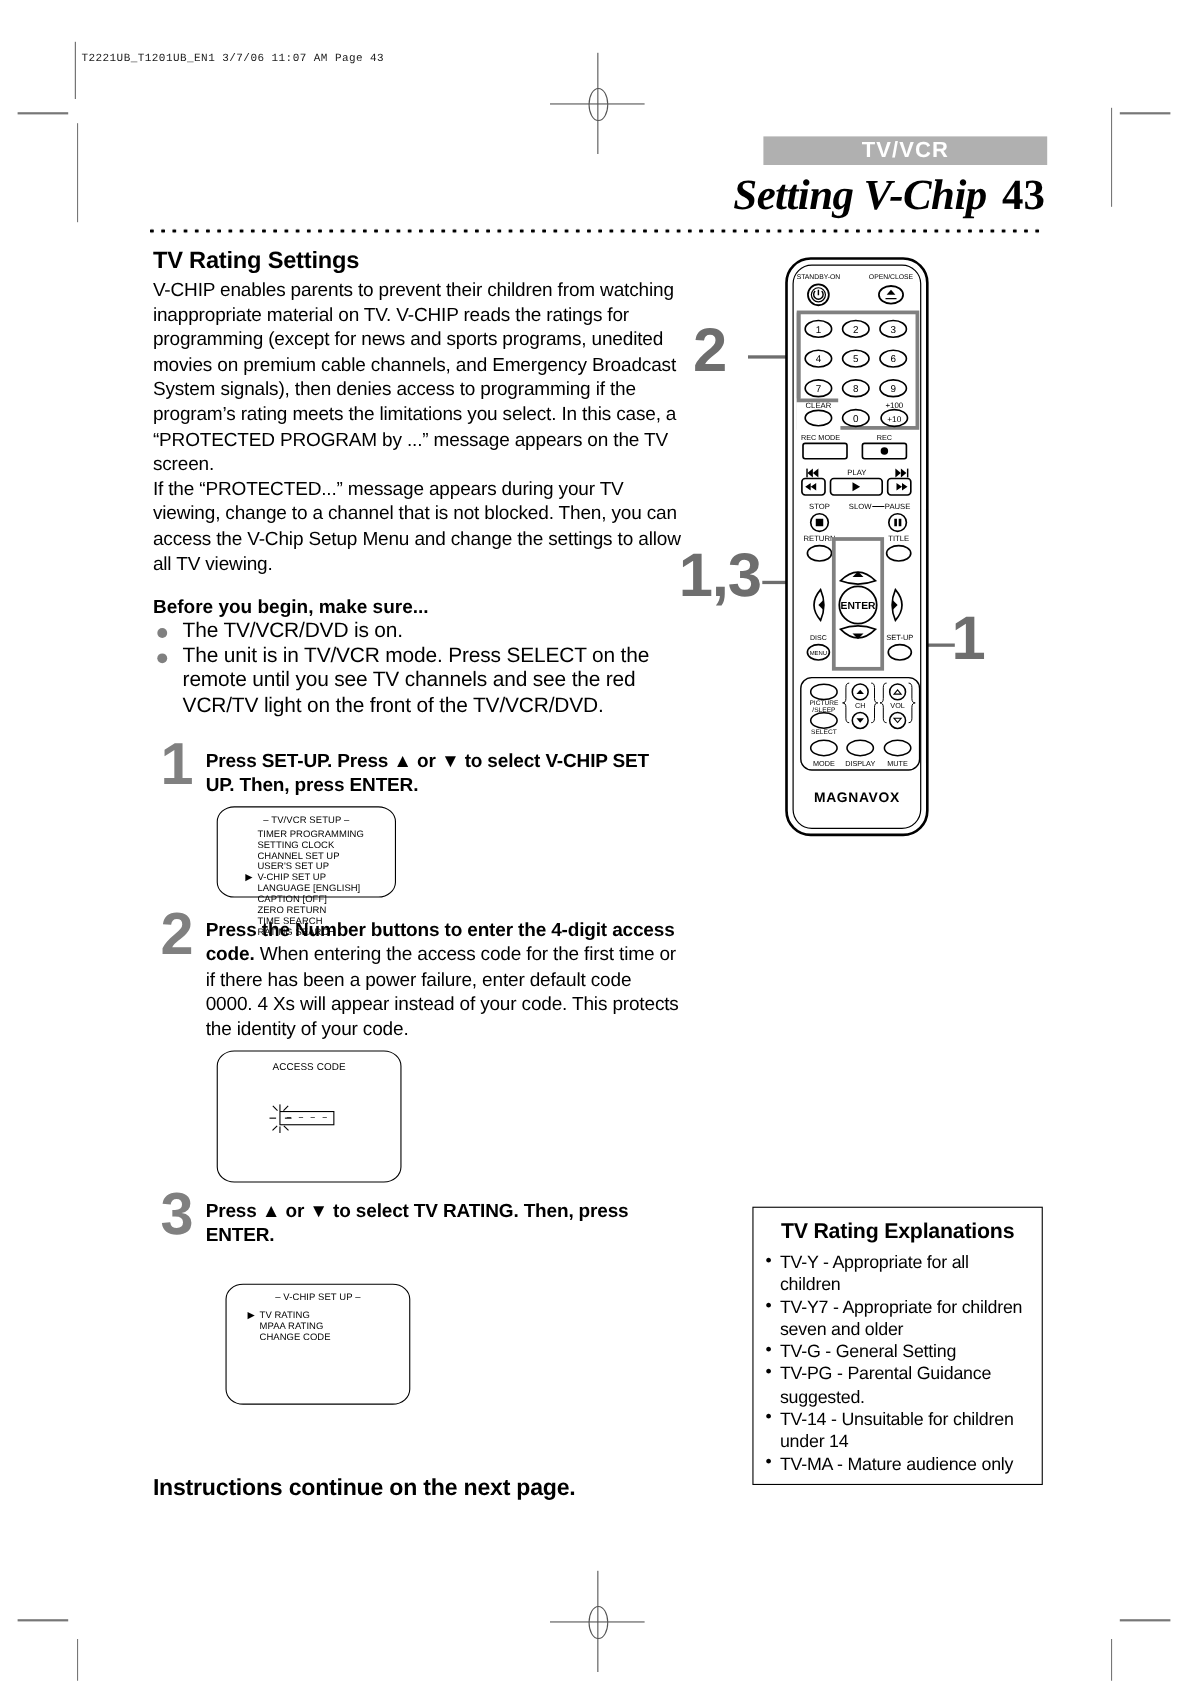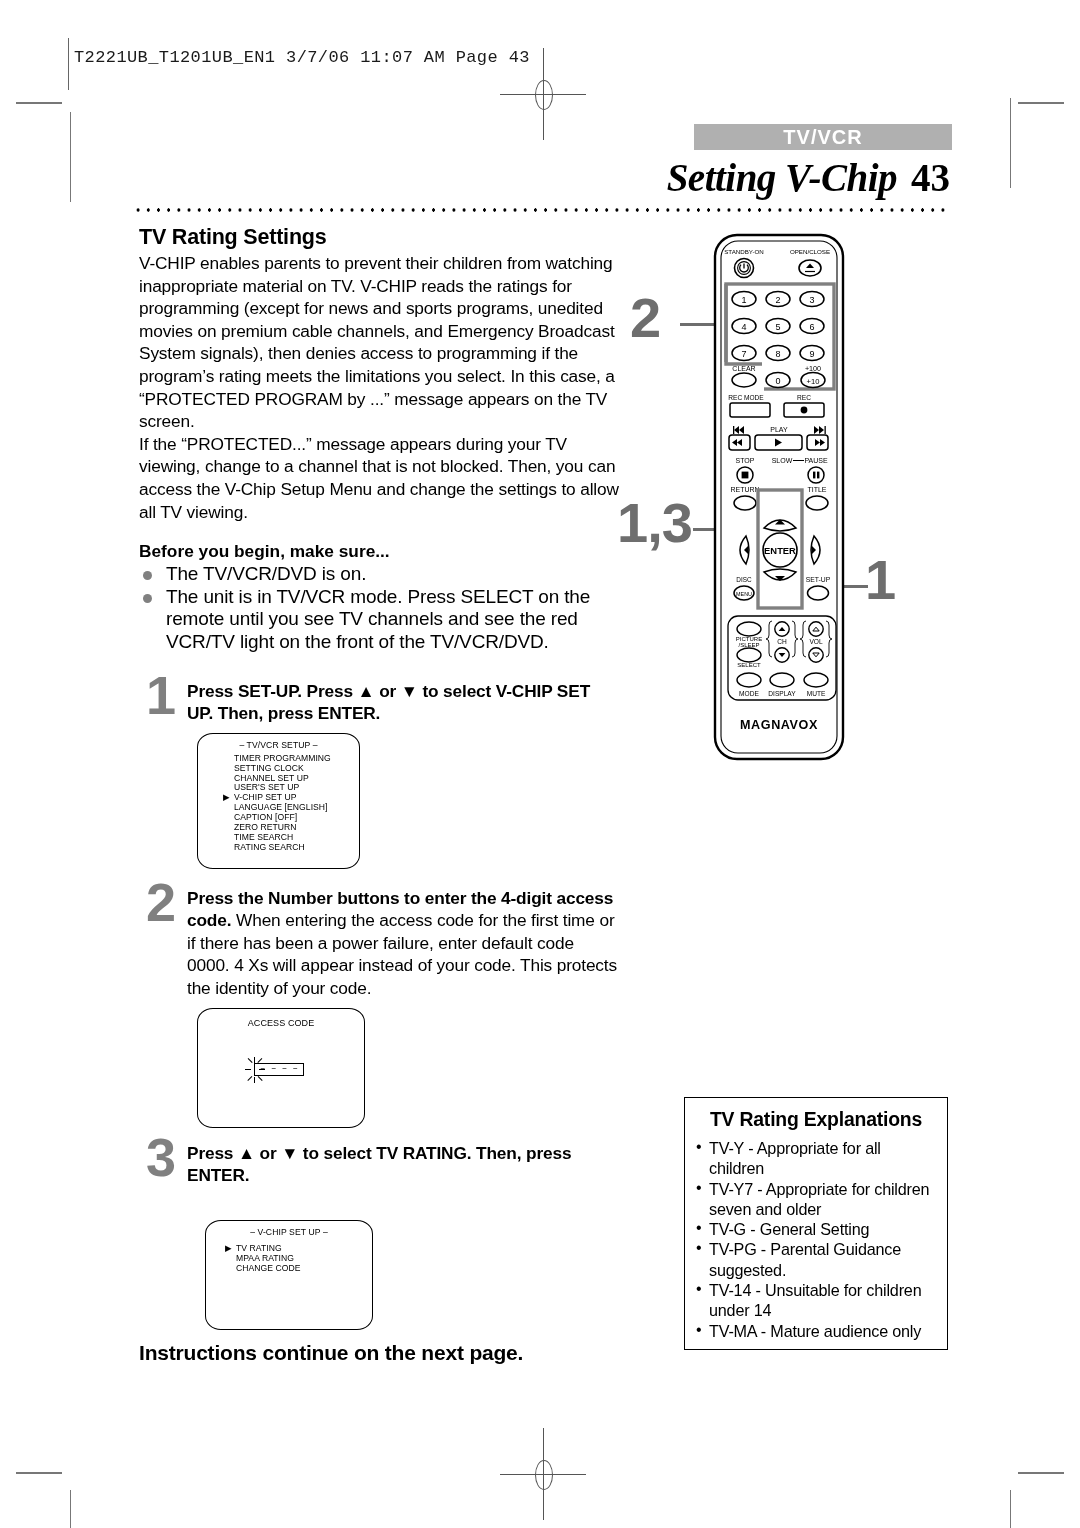--- a/index.html
+++ b/index.html
@@ -31,21 +31,21 @@
     width: 16px; height: 28px; margin-left: -8px; margin-top: -14px;
     border: 1px solid #555; border-radius: 50%;
   }
   .trimline { position: absolute; background: #777; }
 
   
   .headerstamp {
     position: absolute;
     left: 74px; top: 48px;
     font-family: "Liberation Mono", monospace;
-    font-size: 17px;
+    font-size: 10px;
     letter-spacing: 0.4px;
     color: #1a1a1a;
     white-space: nowrap;
   }
   .stamp-rule {
     position: absolute; left: 68px; top: 38px;
     width: 1px; height: 52px; background: #666;
   }
 
   .tvvcr-tab {
@@ -320,21 +320,21 @@
     <li>The TV/VCR/DVD is on.</li>
     <li>The unit is in TV/VCR mode. Press SELECT on the remote until you see TV channels and see the red VCR/TV light on the front of the TV/VCR/DVD.</li>
   </ul>
 
   <div class="step" style="margin-top:26px;">
     <div class="num">1</div>
     <div class="stext">
       <b>Press SET-UP. Press ▲ or ▼ to select V-CHIP SET UP.  Then, press ENTER.</b><span></span>
     </div>
 
-    <div class="osd" style="height:136px;">
+    <div class="osd" style="height:83px;">
       <div class="osd-title">– TV/VCR SETUP –</div>
       <div class="osd-list">
         <div class="cursor" style="top:39.6px;">▶</div>
         <div class="row">TIMER PROGRAMMING</div>
         <div class="row">SETTING CLOCK</div>
         <div class="row">CHANNEL SET UP</div>
         <div class="row">USER'S SET UP</div>
         <div class="row">V-CHIP SET UP</div>
         <div class="row">LANGUAGE  [ENGLISH]</div>
         <div class="row">CAPTION  [OFF]</div>

